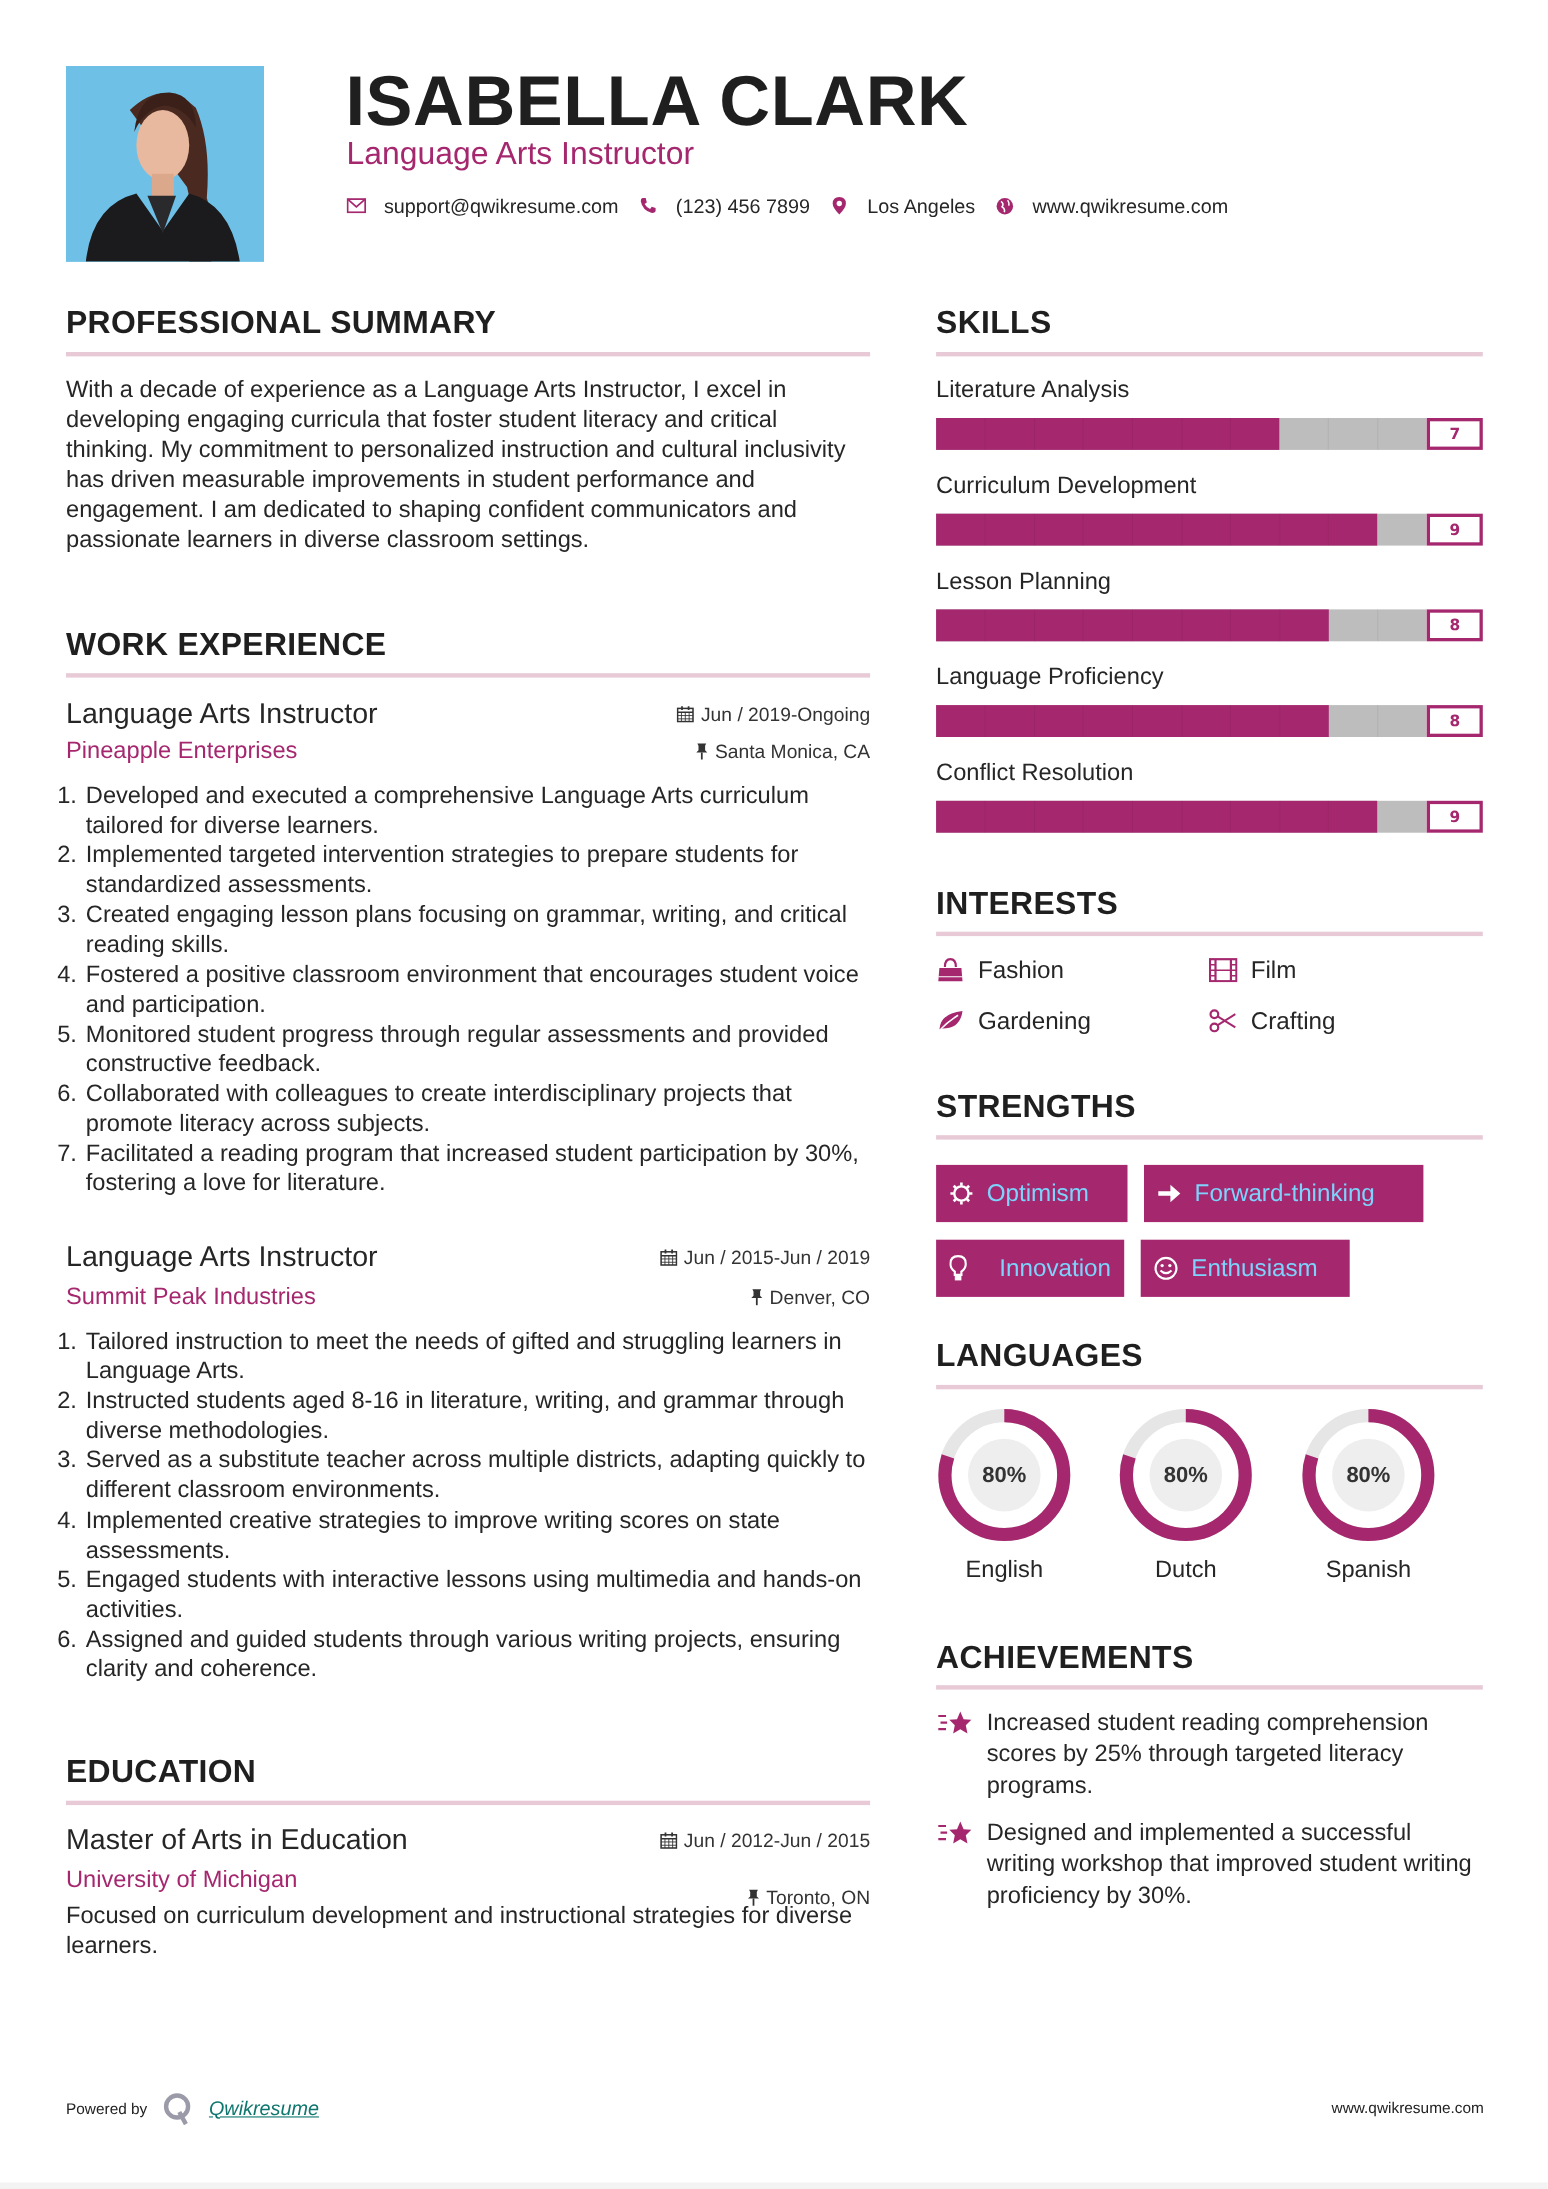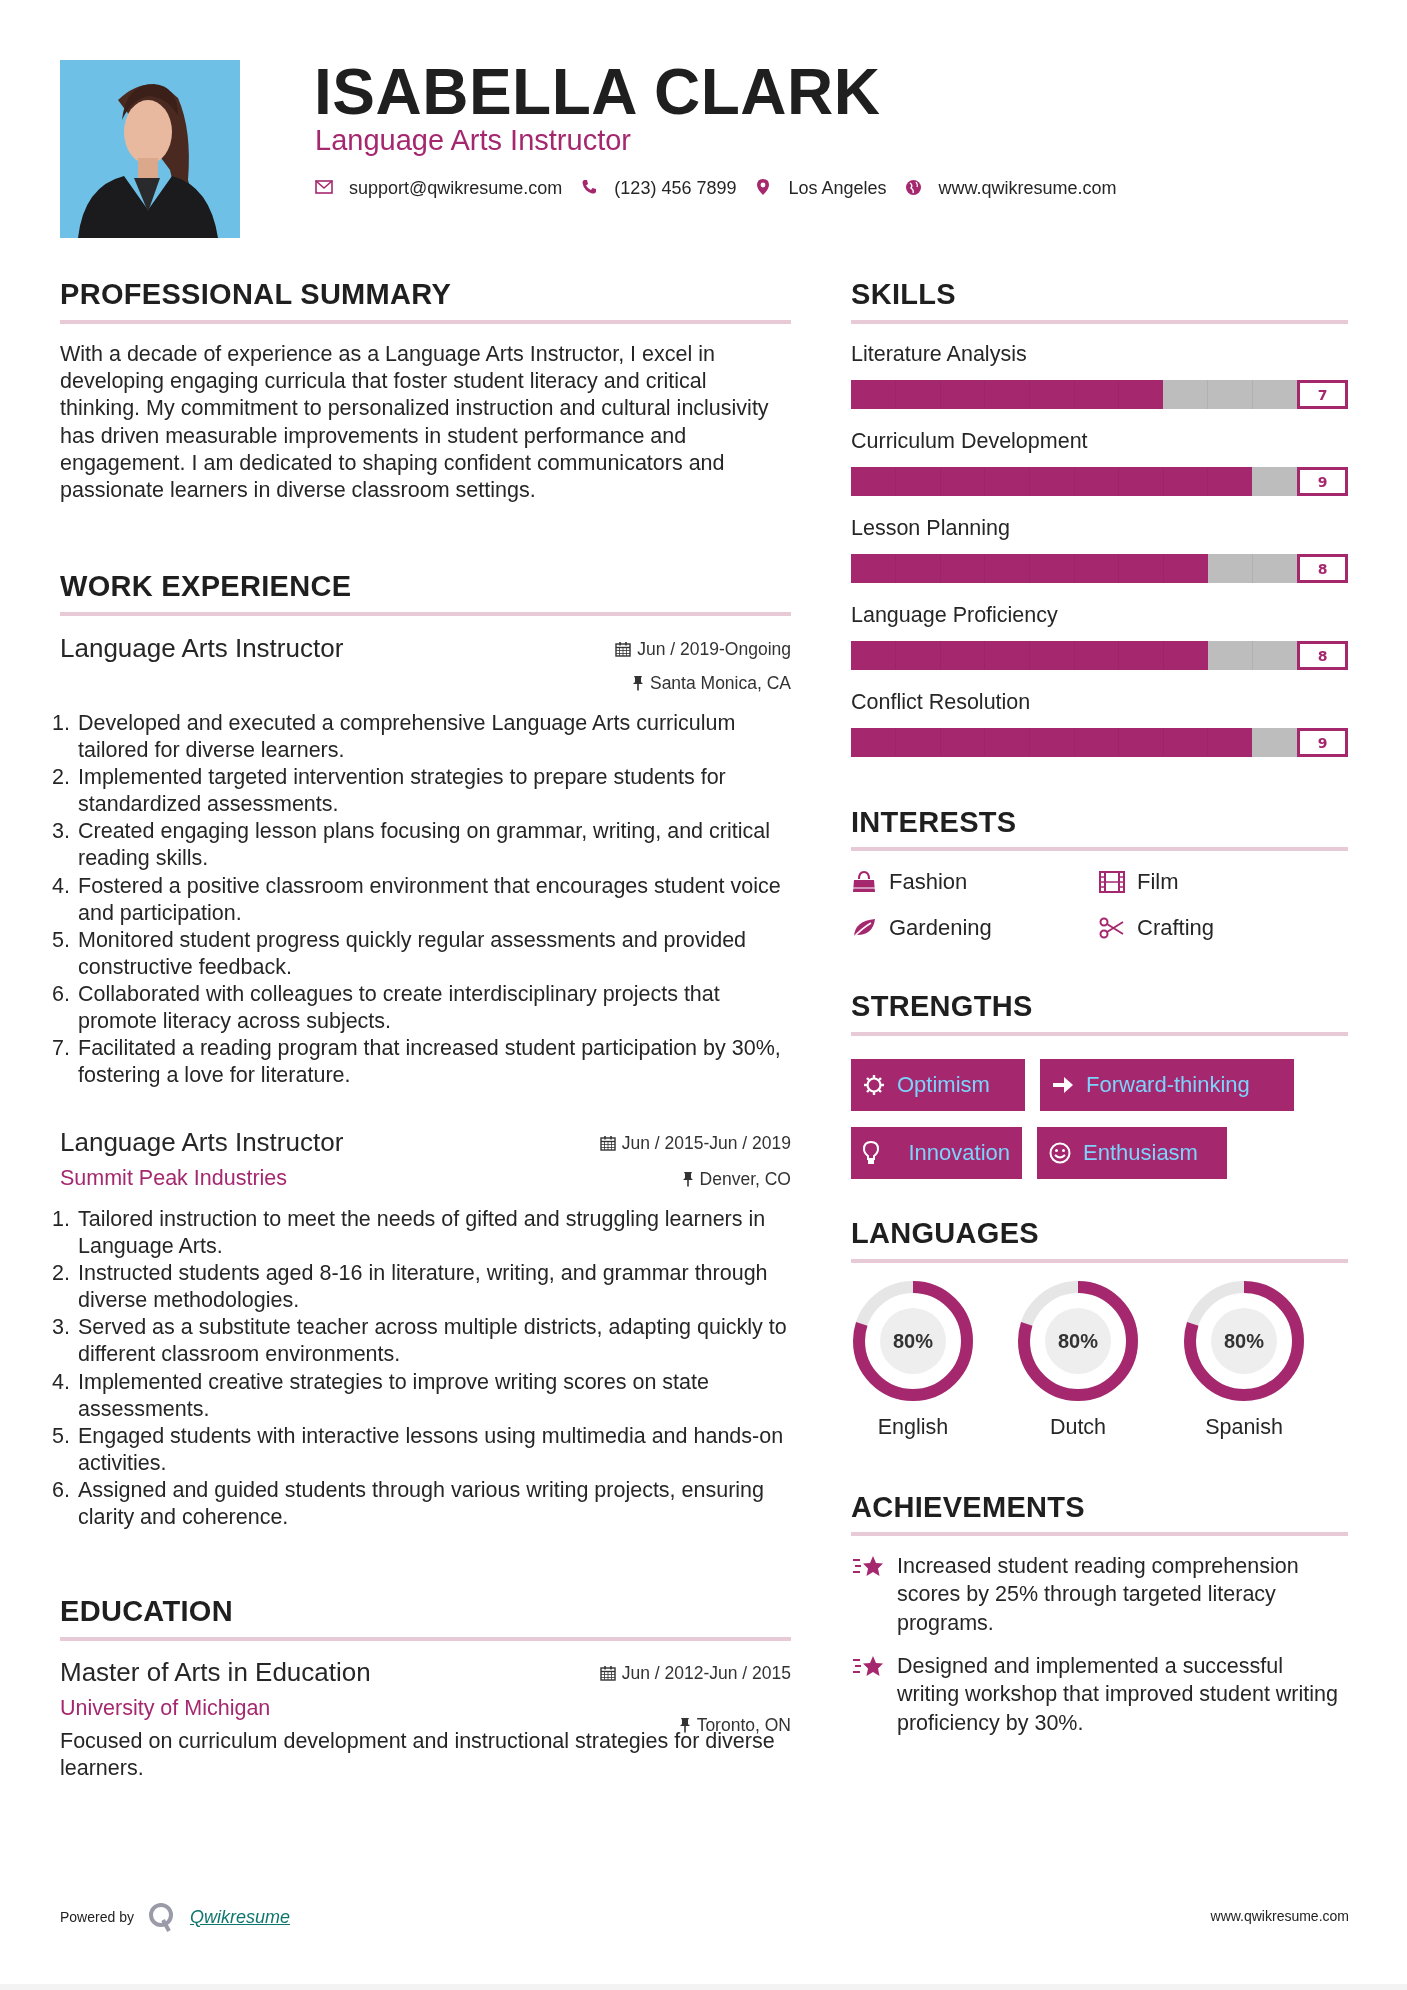--- a/index.html
+++ b/index.html
@@ -134,36 +134,37 @@
             <line x1="1" y1="6.5" x2="15" y2="6.5" stroke="#333" stroke-width="1.4"></line>
             <line x1="5" y1="1" x2="5" y2="4.5" stroke="#333" stroke-width="1.6"></line>
             <line x1="11" y1="1" x2="11" y2="4.5" stroke="#333" stroke-width="1.6"></line>
             <path d="M4.5 6.5 V15 M8 6.5 V15 M11.5 6.5 V15 M1 9.5 H15 M1 12.5 H15" stroke="#333" stroke-width="0.8"></path>
           </svg>
       </span>
       <span>Jun / 2019-Ongoing</span>
     </div>
   </div>
   <div style="position:relative; height:32px; margin-top:2px;">
+    <div class="company">Pineapple Enterprises</div>
     <div class="meta" style="position:absolute; right:0; top:4px;">
       <span class="mi">
         <svg width="12" height="16" viewBox="0 0 12 16">
             <path d="M2 1 H10 L9 3 V7 L11 9 H1 L3 7 V3 Z" fill="#333"></path>
             <line x1="6" y1="9" x2="6" y2="15.5" stroke="#333" stroke-width="1.6"></line>
           </svg>
       </span>
       <span>Santa Monica, CA</span>
     </div>
   </div>
   <ol class="bullets" style="margin-top:10px;">
     <li><span class="num">1.</span><span>Developed and executed a comprehensive Language Arts curriculum tailored for diverse learners.</span></li>
     <li><span class="num">2.</span><span>Implemented targeted intervention strategies to prepare students for standardized assessments.</span></li>
     <li><span class="num">3.</span><span>Created engaging lesson plans focusing on grammar, writing, and critical reading skills.</span></li>
     <li><span class="num">4.</span><span>Fostered a positive classroom environment that encourages student voice and participation.</span></li>
-    <li><span class="num">5.</span><span>Monitored student progress quickly regular assessments and provided constructive feedback.</span></li>
+    <li><span class="num">5.</span><span>Monitored student progress through regular assessments and provided constructive feedback.</span></li>
     <li><span class="num">6.</span><span>Collaborated with colleagues to create interdisciplinary projects that promote literacy across subjects.</span></li>
     <li><span class="num">7.</span><span>Facilitated a reading program that increased student participation by 30%, fostering a love for literature.</span></li>
   </ol>
 </div>
 
 <div class="abs left" style="top:1126px;">
   <div style="position:relative; height:34px;">
     <div class="job-title">Language Arts Instructor</div>
     <div class="meta" style="position:absolute; right:0; top:6px;">
       <span class="mi">

